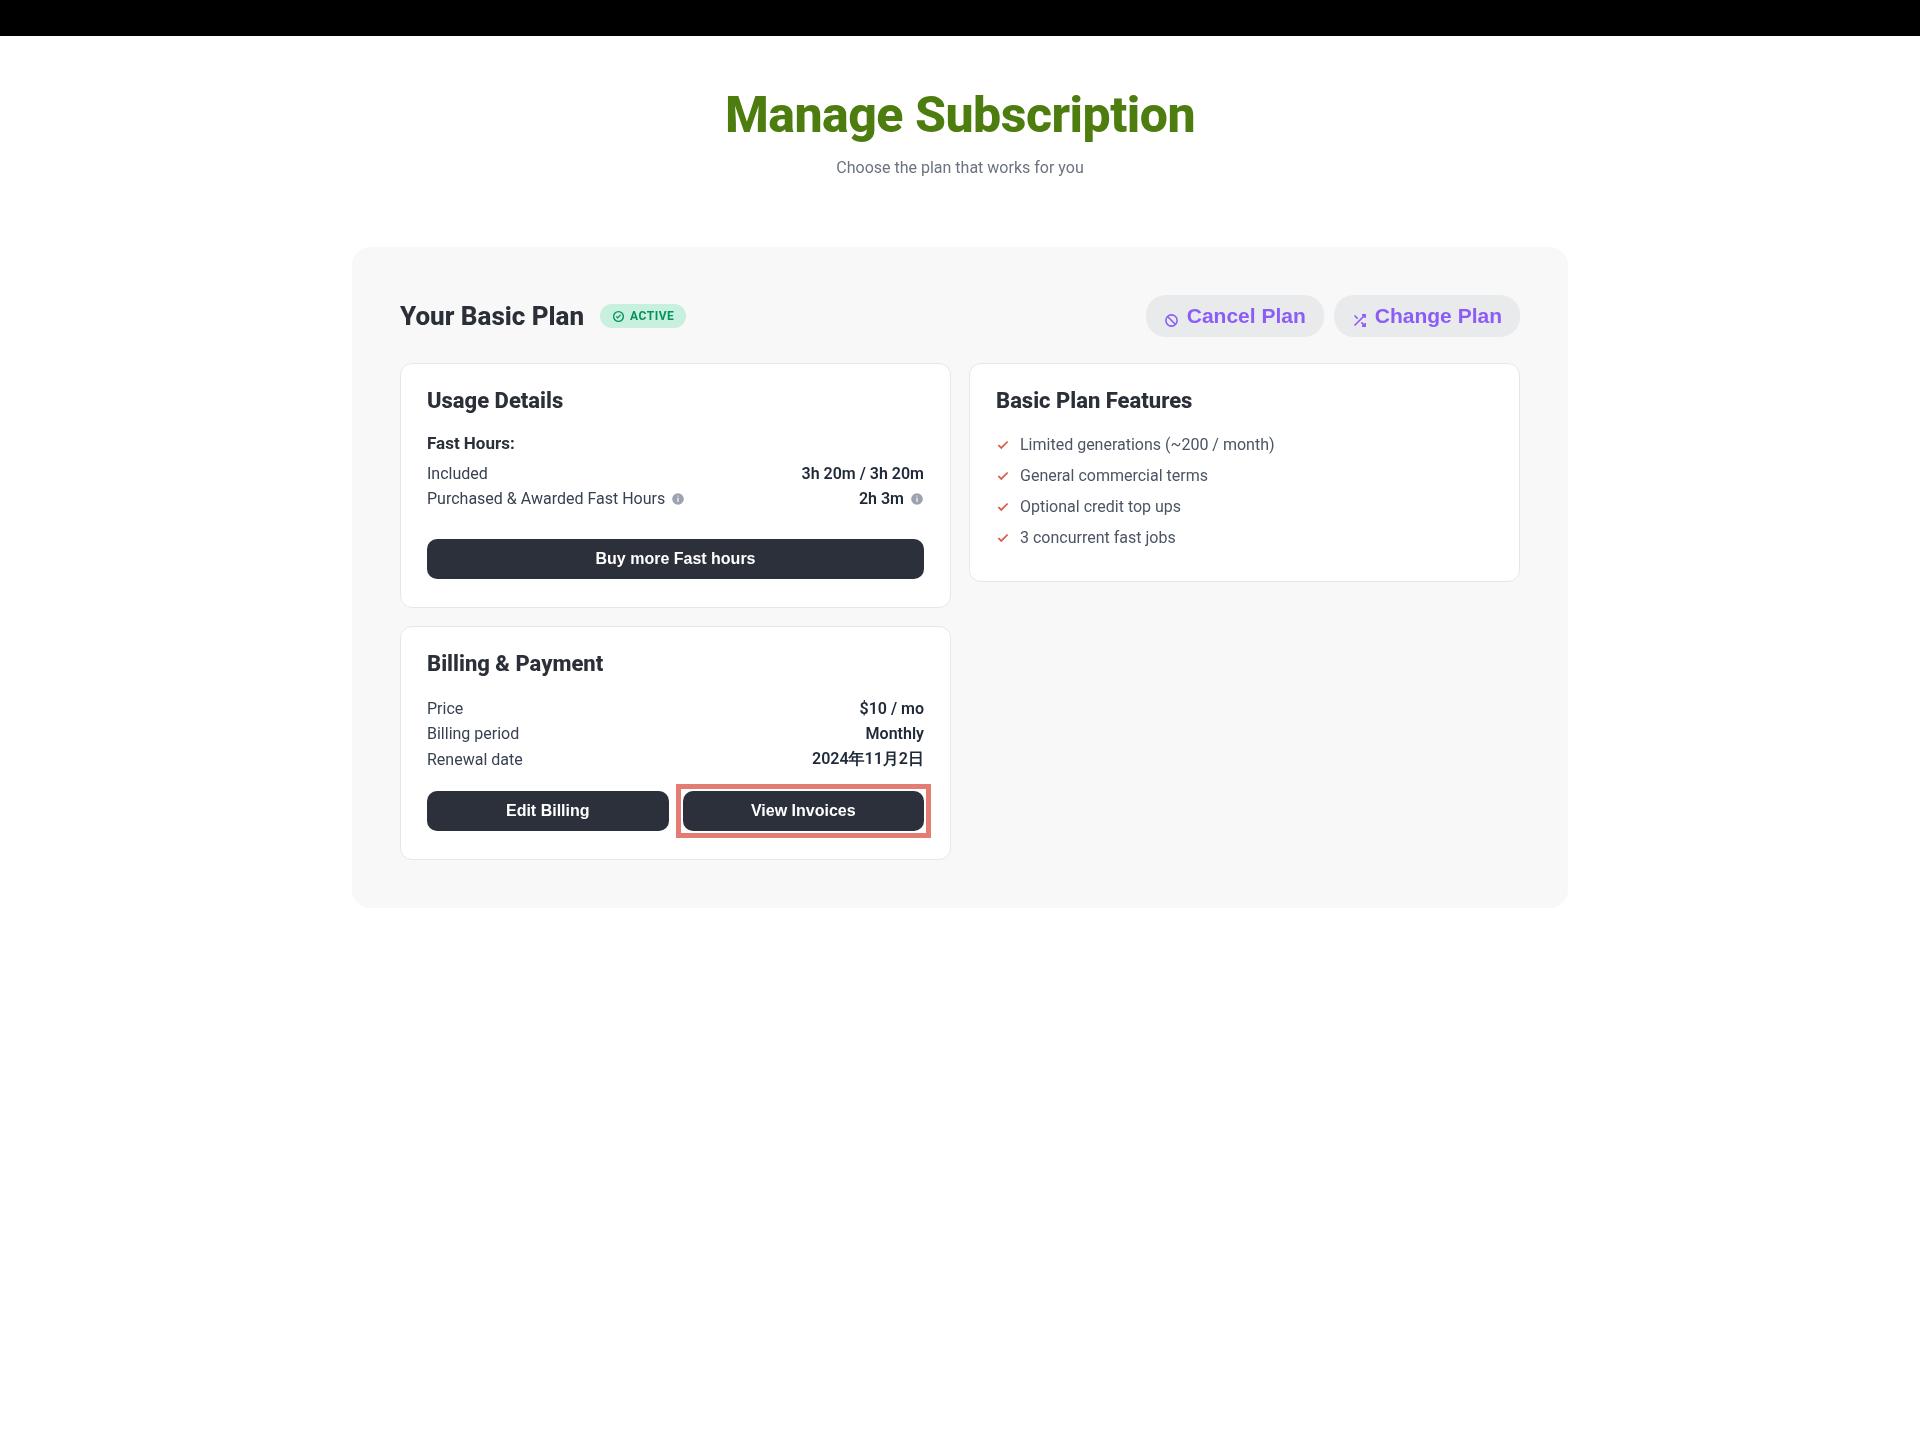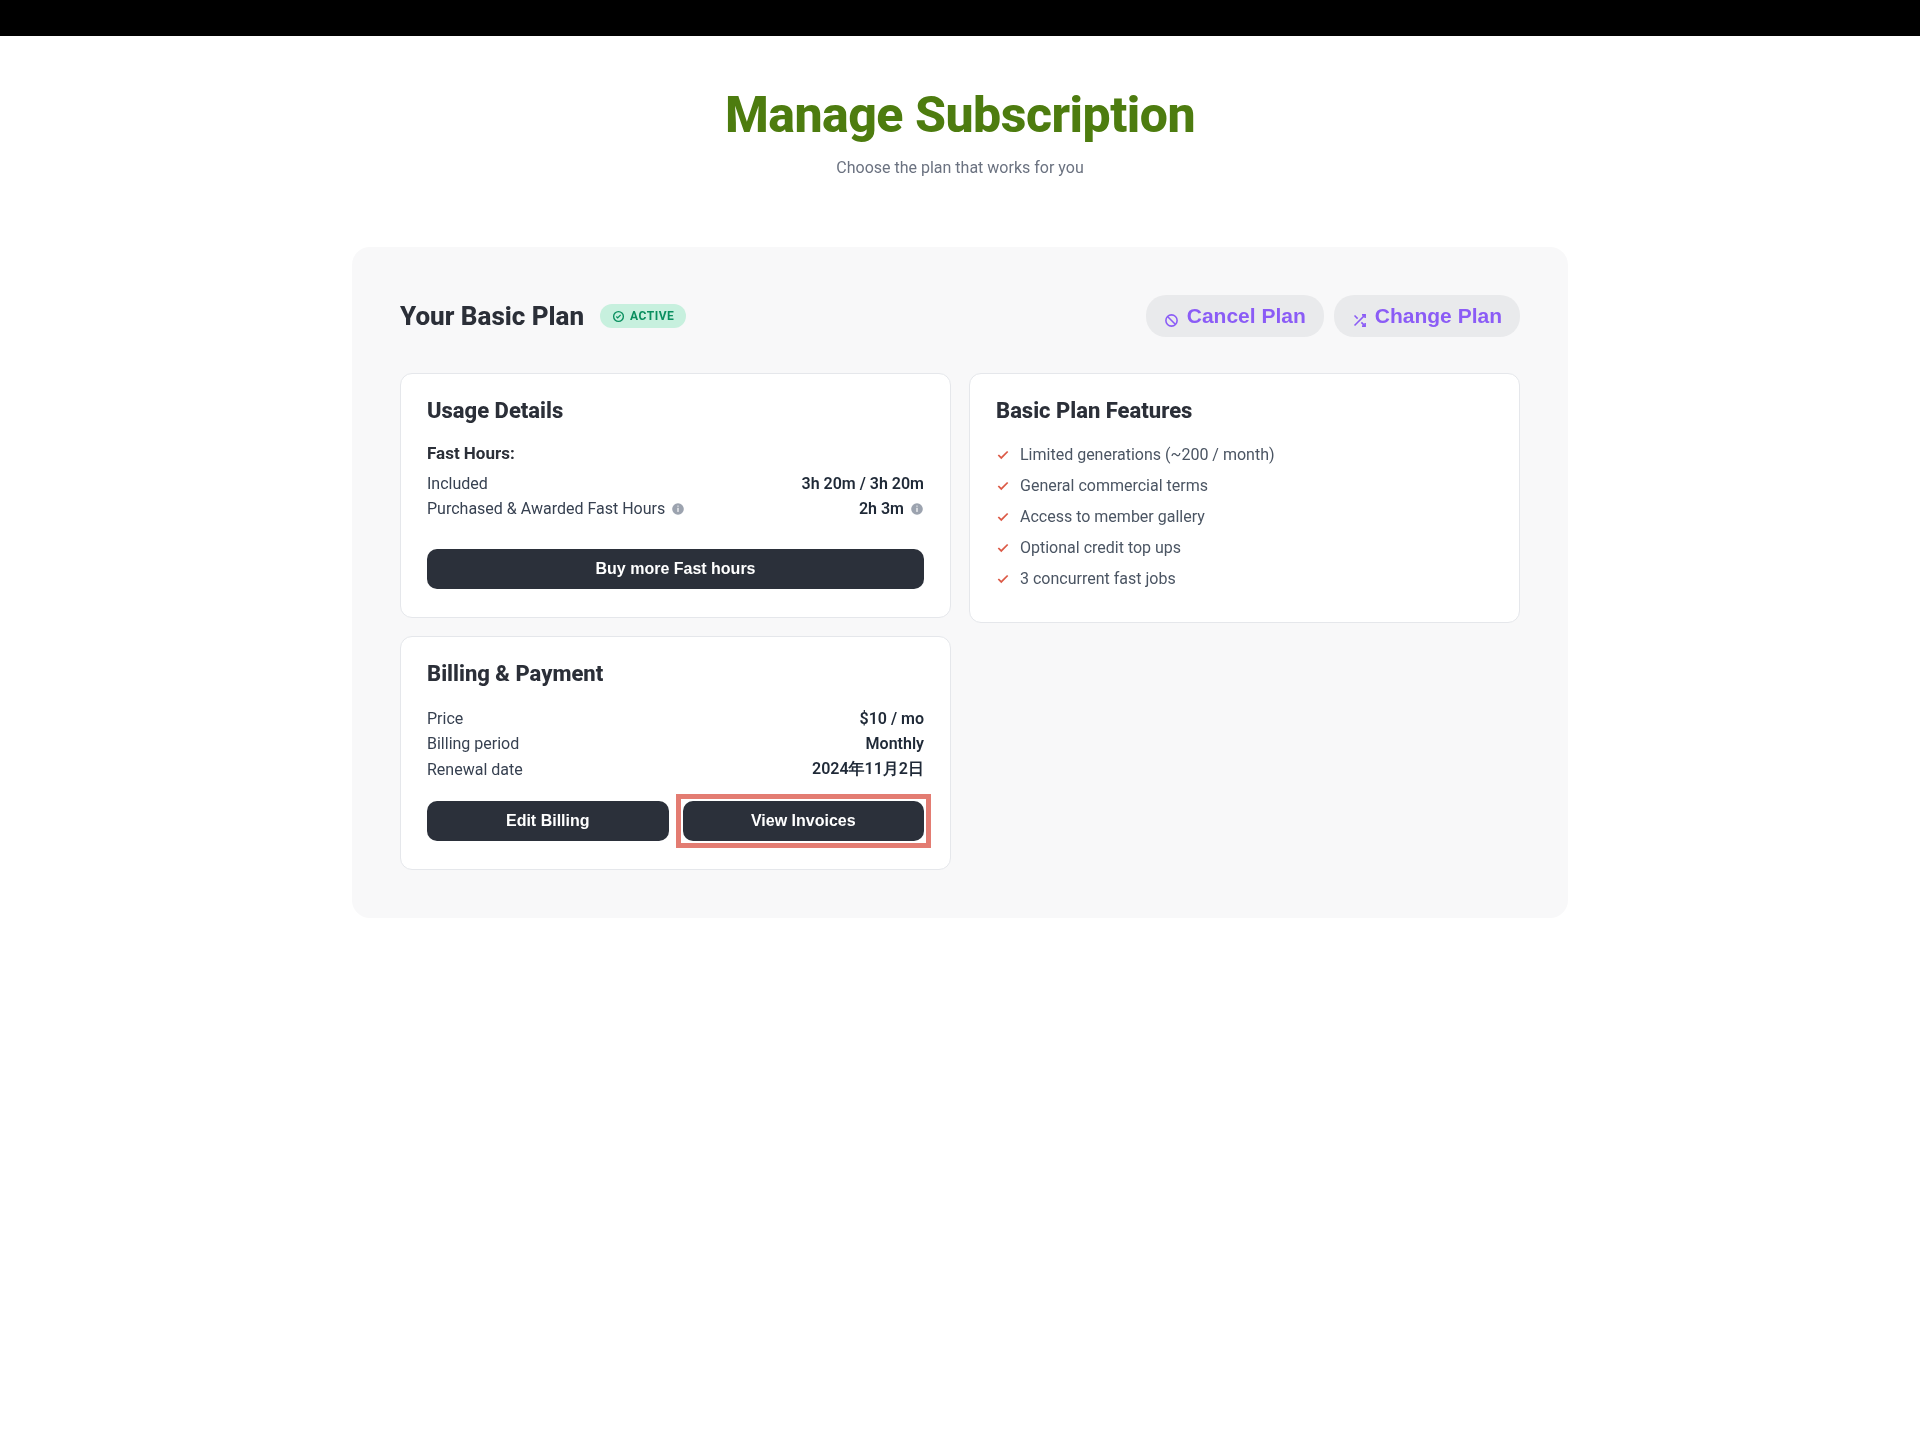--- a/index.html
+++ b/index.html
@@ -38,21 +38,21 @@
 }
 .main-card {
   background: #f8f8f9;
   border-radius: 18px;
   padding: 48px;
 }
 .plan-header {
   display: flex;
   align-items: center;
   justify-content: space-between;
-  margin-bottom: 36px;
+  margin-bottom: 26px;
   gap: 16px;
 }
 .plan-header-left {
   display: flex;
   align-items: center;
   gap: 16px;
 }
 .plan-title {
   font-size: 26px;
   font-weight: 800;
@@ -316,26 +316,20 @@
             <li class="feature-item">
               <svg class="check-icon" viewBox="0 0 24 24" fill="none" stroke="currentColor" stroke-width="3">
                   <polyline points="4 12 9 17 20 6"></polyline>
                 </svg>
               <span>General commercial terms</span>
             </li>
             <li class="feature-item">
               <svg class="check-icon" viewBox="0 0 24 24" fill="none" stroke="currentColor" stroke-width="3">
                   <polyline points="4 12 9 17 20 6"></polyline>
                 </svg>
-              <span>Access to member gallery</span>
-            </li>
-            <li class="feature-item">
-              <svg class="check-icon" viewBox="0 0 24 24" fill="none" stroke="currentColor" stroke-width="3">
-                  <polyline points="4 12 9 17 20 6"></polyline>
-                </svg>
               <span>Optional credit top ups</span>
             </li>
             <li class="feature-item">
               <svg class="check-icon" viewBox="0 0 24 24" fill="none" stroke="currentColor" stroke-width="3">
                   <polyline points="4 12 9 17 20 6"></polyline>
                 </svg>
               <span>3 concurrent fast jobs</span>
             </li>
           </ul>
         </div>

